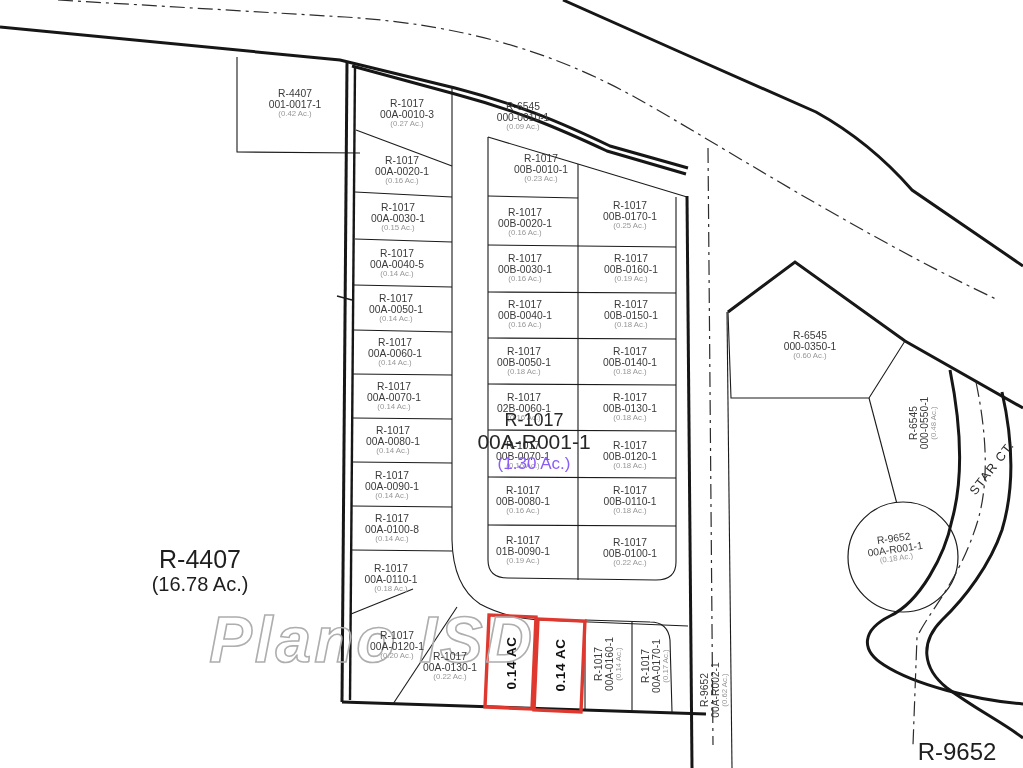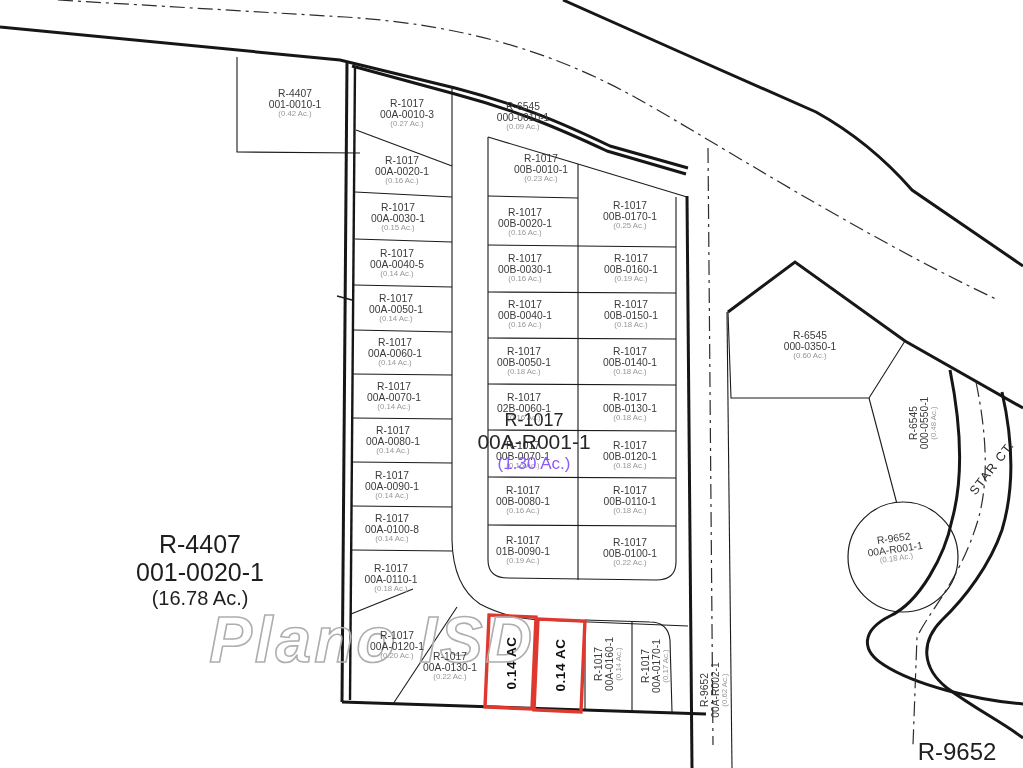--- a/index.html
+++ b/index.html
@@ -106,21 +106,21 @@
 
     <rect class="redlot" x="487" y="616" width="47" height="92" transform="rotate(2.5 510 662)"></rect>
     <rect class="redlot" x="536" y="620" width="47" height="91" transform="rotate(2.5 559 665)"></rect>
 
     <text class="wmtext" x="372" y="662" font-size="64" text-anchor="middle">Plano ISD</text>
   </svg>
 
   <div id="labels">
       <div class="lbl sm" style="left: 295px; top: 103px;">
         <div class="ln">R-4407</div>
-        <div class="ln">001-0010-1</div>
+        <div class="ln">001-0017-1</div>
         <div class="ln area">(0.42 Ac.)</div>
       </div>
       <div class="lbl sm" style="left: 523px; top: 116px;">
         <div class="ln">R-6545</div>
         <div class="ln">000-0010-1</div>
         <div class="ln area">(0.09 Ac.)</div>
       </div>
       <div class="lbl sm" style="left: 407px; top: 113px;">
         <div class="ln">R-1017</div>
         <div class="ln">00A-0010-3</div>
@@ -302,21 +302,20 @@
         <div class="ln area">(0.17 Ac.)</div>
       </div>
       <div class="lbl redlbl" style="left: 511px; top: 663px; --rot: -90deg;">
         <div class="ln">0.14 AC</div>
       </div>
       <div class="lbl redlbl" style="left: 560px; top: 665px; --rot: -90deg;">
         <div class="ln">0.14 AC</div>
       </div>
       <div class="lbl big1" style="left: 200px; top: 570px;">
         <div class="ln">R-4407</div>
-        <div class="ln">001-0020-1</div>
         <div class="ln area">(16.78 Ac.)</div>
       </div>
       <div class="lbl big2" style="left: 534px; top: 441px;">
         <div class="ln">R-1017</div>
         <div class="ln">00A-R001-1</div>
         <div class="ln area">(1.30 Ac.)</div>
       </div>
       <div class="lbl big3" style="left: 957px; top: 752px;">
         <div class="ln">R-9652</div>
       </div>

